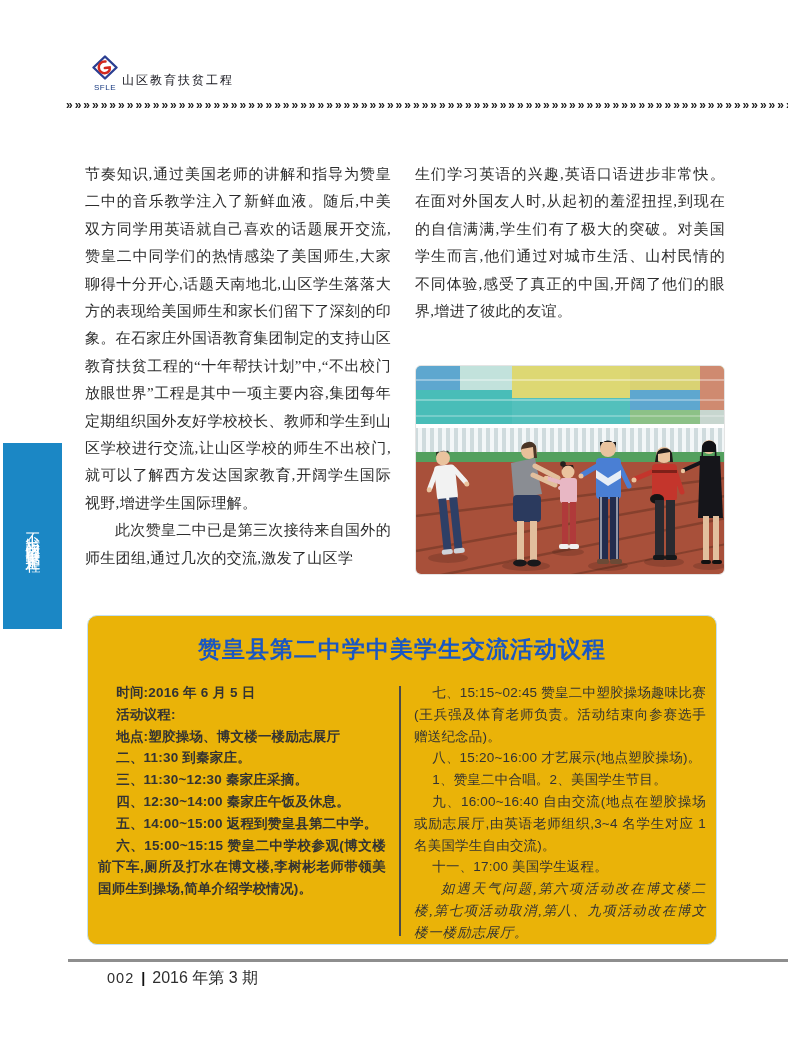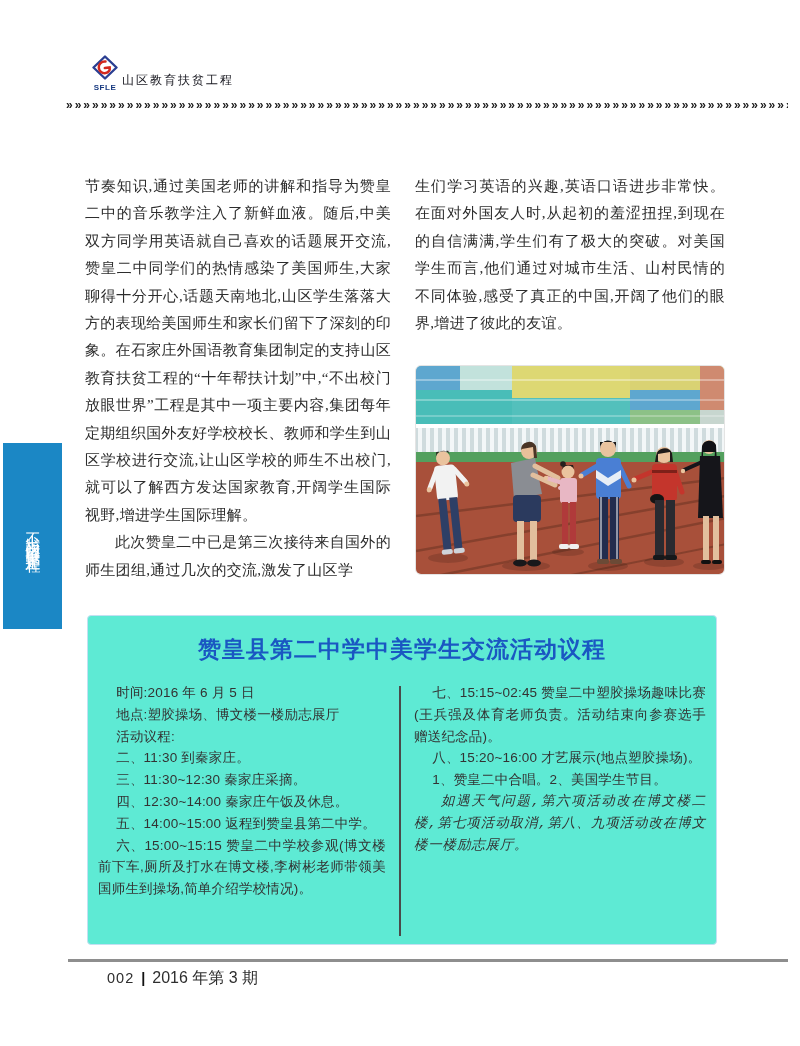--- a/index.html
+++ b/index.html
@@ -2,55 +2,55 @@
 <html><head>
 <meta charset="utf-8">
 <style>
   html,body{margin:0;padding:0;background:#fff;}
   .page{position:relative;width:800px;height:1046px;background:#ffffff;overflow:hidden;
         font-family:"Liberation Sans","DejaVu Sans",sans-serif;}
 
   
   .logo{position:absolute;left:88px;top:55px;width:34px;text-align:center;}
   .logo svg{display:block;margin:0 auto;}
-  .logo-text{display:block;font-size:8px;font-weight:bold;color:#16387f;letter-spacing:.5px;margin-top:1px;}
+  .logo-text{display:block;font-size:8px;font-weight:normal;color:#16387f;letter-spacing:.5px;margin-top:1px;}
   .hdr-title{position:absolute;left:122px;top:72px;margin:0;font-size:12px;font-weight:normal;
              color:#15151d;letter-spacing:2px;}
   .arrow-sep{position:absolute;left:66px;top:98px;width:722px;height:15px;overflow:hidden;
              white-space:nowrap;font-size:12px;font-weight:bold;letter-spacing:2px;color:#1c1c1c;line-height:15px;}
 
   
   .side-tab{position:absolute;left:3px;top:443px;width:59px;height:186px;background:#1b87c5;
             display:flex;align-items:center;justify-content:center;}
   .side-tab span{writing-mode:vertical-rl;color:#ffffff;font-size:15px;letter-spacing:3px;font-weight:500;}
 
   
-  .col{position:absolute;top:173px;}
+  .col{position:absolute;top:161px;}
   .colL{left:85px;width:306px;}
   .colR{left:415px;width:310px;}
   .col p{margin:0;font-family:"Liberation Serif","DejaVu Serif",serif;font-size:15px;
          line-height:27.4px;text-align:justify;color:#2d2d2d;letter-spacing:.3px;}
   .col p.indent{text-indent:2em;}
 
   
   .photo{position:absolute;left:415px;top:365px;width:310px;height:210px;margin:0;
          border-radius:6px;overflow:hidden;border:1px solid #e4e4e4;box-sizing:border-box;}
   .photo svg{display:block;}
 
   
-  .sched{position:absolute;left:87px;top:615px;width:630px;height:330px;background:#5eead4;
-         border:1px solid #c3e0f2;border-radius:4px;box-sizing:border-box;}
+  .sched{position:absolute;left:87px;top:615px;width:630px;height:330px;background:#eab308;
+         border:1px solid #c3e0f2;border-radius:10px;box-sizing:border-box;}
   .sched-title{position:absolute;left:0;right:0;top:18px;margin:0;text-align:center;
                font-size:23px;font-weight:bold;color:#1a57c2;letter-spacing:1px;}
   .sched-col{position:absolute;top:66px;}
-  .sched-left{left:10px;width:288px;}
+  .sched-left{left:10px;width:288px;font-weight:bold;}
   .sched-right{left:326px;width:292px;}
   .sched-col p{margin:0;font-size:13.5px;line-height:21.8px;color:#333333;text-indent:1.35em;
                text-align:justify;letter-spacing:.2px;}
-  .sched-col p.note{font-family:Liberation Mono, monospace;font-style:italic;
+  .sched-col p.note{font-family:Liberation Serif, serif;font-style:italic;
                     text-indent:2em;letter-spacing:.8px;}
   .sched-divider{position:absolute;left:311px;top:70px;width:2px;height:250px;background:#4a4a4a;}
 
   
   .ftr-line{position:absolute;left:68px;top:959px;width:720px;height:3px;background:#8e8e8e;}
   .ftr-text{position:absolute;left:75px;top:968px;font-size:14.5px;color:#2e2e2e;}
   .ftr-text .pg{letter-spacing:1px;margin-left:32px;}
   .ftr-text .pipe{font-weight:bold;color:#111;margin:0 7px;}
   .ftr-text .issue{font-size:16px;}
 </style>
@@ -205,33 +205,35 @@
         <rect x="285" y="194" width="10" height="4" rx="2" fill="#111"></rect>
         <rect x="296" y="194" width="10" height="4" rx="2" fill="#111"></rect>
       </g>
     </svg>
   </figure>
 
   <section class="sched">
     <h2 class="sched-title">赞皇县第二中学中美学生交流活动议程</h2>
     <div class="sched-col sched-left">
       <p>时间:2016 年 6 月 5 日</p>
+      <p>活动议程:</p>
       <p>地点:塑胶操场、博文楼一楼励志展厅</p>
-      <p>活动议程:</p>
       <p>二、11:30 到秦家庄。</p>
       <p>三、11:30~12:30 秦家庄采摘。</p>
       <p>四、12:30~14:00 秦家庄午饭及休息。</p>
       <p>五、14:00~15:00 返程到赞皇县第二中学。</p>
       <p>六、15:00~15:15 赞皇二中学校参观(博文楼前下车,厕所及打水在博文楼,李树彬老师带领美国师生到操场,简单介绍学校情况)。</p>
     </div>
     <div class="sched-divider"></div>
     <div class="sched-col sched-right">
       <p>七、15:15~02:45 赞皇二中塑胶操场趣味比赛(王兵强及体育老师负责。活动结束向参赛选手赠送纪念品)。</p>
       <p>八、15:20~16:00 才艺展示(地点塑胶操场)。</p>
       <p>1、赞皇二中合唱。2、美国学生节目。</p>
+      <p>九、16:00~16:40 自由交流(地点在塑胶操场或励志展厅,由英语老师组织,3~4 名学生对应 1 名美国学生自由交流)。</p>
+      <p>十一、17:00 美国学生返程。</p>
       <p class="note">如遇天气问题,第六项活动改在博文楼二楼,第七项活动取消,第八、九项活动改在博文楼一楼励志展厅。</p>
     </div>
   </section>
 
   <div class="ftr-line"></div>
   <div class="ftr-text">
     <span class="pg">002</span><span class="pipe">|</span><span class="issue">2016 年第 3 期</span>
   </div>
 
 </div>

